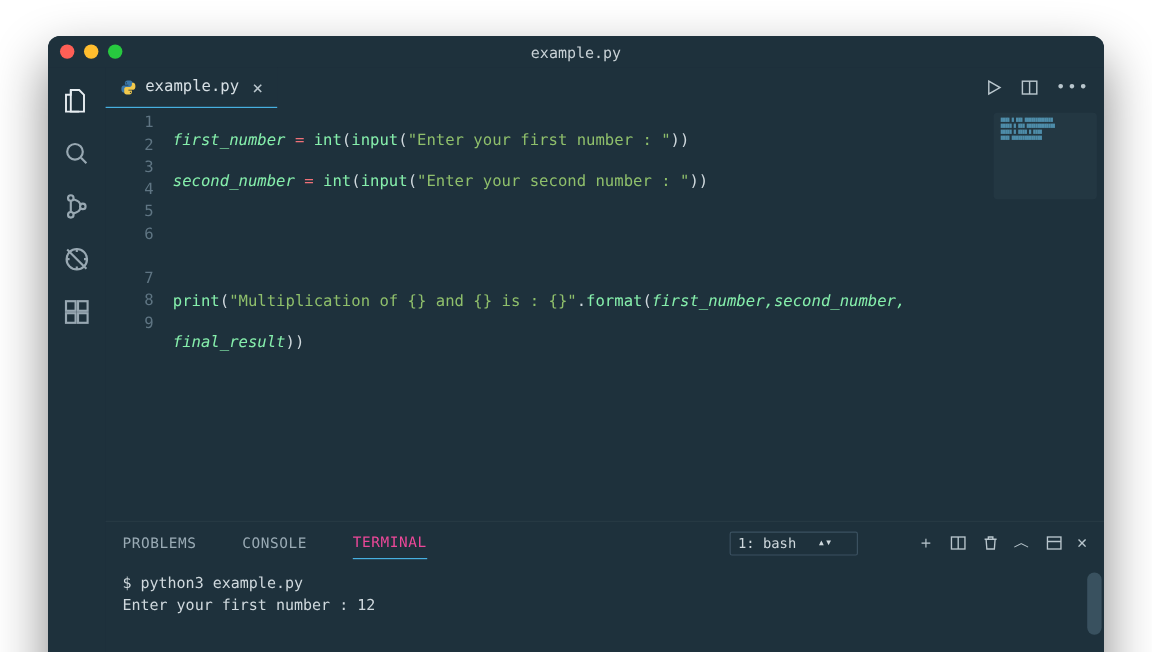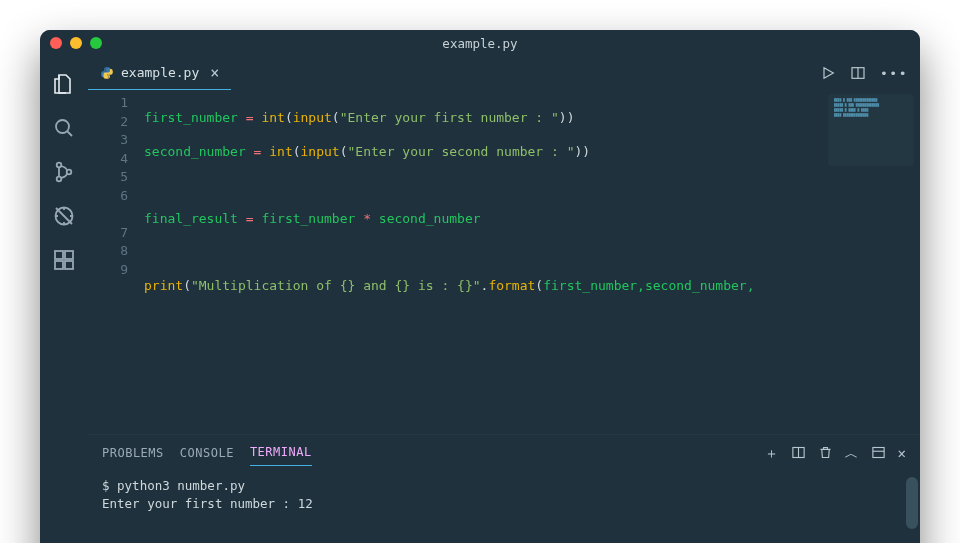--- a/index.html
+++ b/index.html
@@ -83,44 +83,44 @@
   .ellipsis { letter-spacing:1.5px; cursor:pointer; }
 
   
   .editor { display:flex; position:relative; padding-top:4px; padding-bottom:8px;}
   .gutter {
     width: 56px; text-align: right; color:#5f7583; padding-right:16px;
     user-select:none;
   }
   .gutter div, .code-line { height: 18.5px; line-height: 18.5px; }
   .code { flex:1; color:#cfd8dd; white-space: pre; overflow:hidden;}
-  .tok-var{color:#22c55e;}
+  .tok-var{color:#86efac;font-style:italic;}
   .tok-op{color:#f07178;}
-  .tok-fn{color:#eab308;}
+  .tok-fn{color:#86efac;}
   .tok-str{color:#8fbf6b;}
   .tok-punc{color:#cfd8dd;}
   .minimap {
     position:absolute; right:6px; top:4px; width:86px; height:72px;
     background:rgba(70,100,115,.12); border-radius:3px; overflow:hidden;
     padding:4px 6px; font-size:3px; line-height:5px; color:#4e8daa;
   }
   .minimap div{white-space:nowrap;}
 
   
   .panel {
     border-top: 1px solid rgba(255,255,255,.04);
     display:flex; flex-direction:column;
   }
   .panel-tabs {
-    display:flex; align-items:center; height:36px; gap:16px;
+    display:flex; align-items:center; height:36px; gap:38px;
     padding:0 14px;
     color:#9aabb5;
   }
   .ptab { font-size:12px; letter-spacing:.5px; cursor:pointer; padding:6px 0;}
-  .ptab.active { color:#f0abfc; border-bottom:1px solid #46b0e0; }
+  .ptab.active { color:#ec4899; border-bottom:1px solid #46b0e0; }
   .panel-tabs .grow{flex:1;}
   .term-select{
     background:#1e313c; color:#cfd8dd; border:1px solid #3b5160;
     font-size:11.5px; padding:2px 20px 2px 6px; position:relative;
     border-radius:2px; cursor:pointer;
     display:flex; align-items:center; gap:18px;
   }
   .term-select .caret{font-size:10px;}
   .picons{display:flex; align-items:center; gap:12px; margin-left:12px; color:#b9c6cd;}
   .picons .pi{width:15px;height:15px;cursor:pointer;}
@@ -226,62 +226,66 @@
             <div>6</div>
             <div></div>
             <div>7</div>
             <div>8</div>
             <div>9</div>
         </div>
         <div class="code">
 <div class="code-line"><span class="tok-var">first_number</span> <span class="tok-op">=</span> <span class="tok-fn">int</span><span class="tok-punc">(</span><span class="tok-fn">input</span><span class="tok-punc">(</span><span class="tok-str">"Enter your first number : "</span><span class="tok-punc">))</span></div>
 <div class="code-line"><span class="tok-var">second_number</span> <span class="tok-op">=</span> <span class="tok-fn">int</span><span class="tok-punc">(</span><span class="tok-fn">input</span><span class="tok-punc">(</span><span class="tok-str">"Enter your second number : "</span><span class="tok-punc">))</span></div>
 <div class="code-line"></div>
-<div class="code-line"><span class="tok-var">final_result</span> <span class="tok-op">=</span> <span class="tok-var">first_number</span> <span class="tok-op">*</span> <span class="tok-var">second_number</span></div>
 <div class="code-line"></div>
 <div class="code-line"><span class="tok-fn">print</span><span class="tok-punc">(</span><span class="tok-str">"Multiplication of {} and {} is : {}"</span><span class="tok-punc">.</span><span class="tok-fn">format</span><span class="tok-punc">(</span><span class="tok-var">first_number,second_number,</span></div>
+<div class="code-line"><span class="tok-var">final_result</span><span class="tok-punc">))</span></div>
 <div class="code-line"></div>
 <div class="code-line"></div>
 <div class="code-line"></div>
         </div>
         <div class="minimap">
           <div>████ █ ███ █████████████</div>
           <div>█████ █ ███ █████████████</div>
           <div></div>
           <div>█████ █ ████ █ ████</div>
           <div></div>
           <div>████ ██████████████</div>
         </div>
       </div>
 
       <div class="panel">
         <div class="panel-tabs">
           <div class="ptab">PROBLEMS</div>
           <div class="ptab">CONSOLE</div>
           <div class="ptab active">TERMINAL</div>
           <div class="grow"></div>
+          <div class="term-select">
+            <span>1: bash</span>
+            <span class="caret">▴▾</span>
+          </div>
           <div class="picons">
             <span class="txt">＋</span>
             <svg class="pi" viewBox="0 0 24 24" fill="none" stroke="currentColor" stroke-width="1.8">
                 <rect x="3" y="4" width="18" height="16"></rect>
                 <path d="M12 4v16"></path>
               </svg>
             <svg class="pi" viewBox="0 0 24 24" fill="none" stroke="currentColor" stroke-width="1.8">
                 <path d="M4 7h16M9 7V4h6v3M6 7l1 13h10l1-13"></path>
               </svg>
             <span class="txt">︿</span>
             <svg class="pi" viewBox="0 0 24 24" fill="none" stroke="currentColor" stroke-width="1.8">
                 <rect x="3" y="4" width="18" height="16"></rect>
                 <path d="M3 10h18"></path>
               </svg>
             <span class="txt">✕</span>
           </div>
         </div>
         <div class="terminal">
-          <div>$ python3 number.py</div>
+          <div>$ python3 example.py</div>
           <div>Enter your first number : 12</div>
 
           <div class="term-scroll"></div>
 
         </div>
       </div>
 
     </div>
   </div>
 </div>

